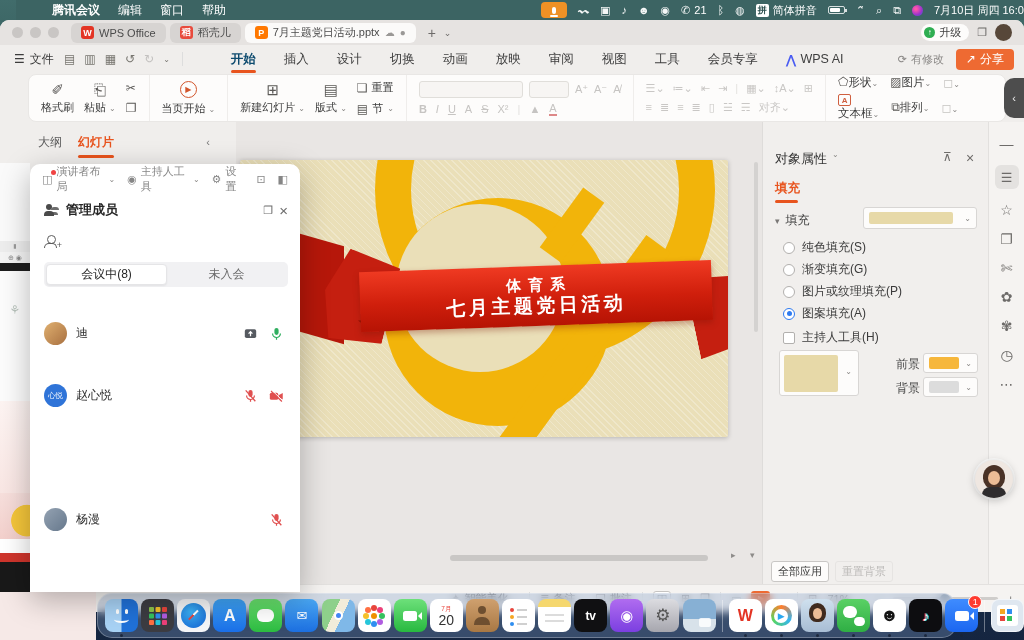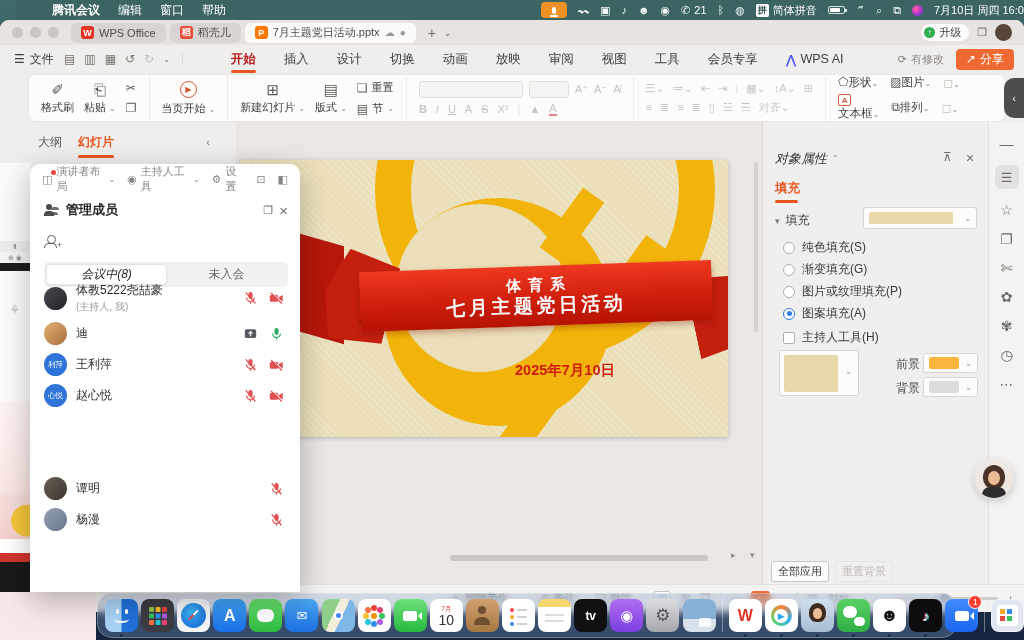--- a/index.html
+++ b/index.html
@@ -39,21 +39,21 @@
   #upgrade-pill{margin-left:auto;display:flex;align-items:center;gap:4px;background:#fdfcfb;border-radius:9px;height:17px;padding:0 8px 0 3px;font-size:11px;color:#3e3e3e;}
   .up-circ{width:11px;height:11px;border-radius:50%;background:#2fae52;color:#fff;font-size:8px;display:flex;align-items:center;justify-content:center;}
 
   
   #menurow{left:0;top:25px;width:1024px;height:28px;display:flex;align-items:center;font-size:12px;color:#3c3c3c;}
   #file-btn{display:flex;align-items:center;gap:5px;padding-left:14px;width:64px;}
   .qicons{display:flex;align-items:center;gap:9px;color:#77756f;font-size:12px;padding-right:12px;border-right:1px solid #ddd;}
   .qicons .dis{color:#c3c1bf;}
   #nav-tabs{display:flex;align-items:center;gap:0;margin-left:34px;}
   .ntab{padding:0 14px;height:28px;display:flex;align-items:center;font-size:12.5px;color:#3e3e3e;position:relative;}
-  .ntab.active{color:#b91c1c;font-weight:bold;}
+  .ntab.active{color:#0c4a6e;font-weight:bold;}
   .ntab.active::after{content:"";position:absolute;left:14px;right:14px;bottom:0;height:3px;background:#e8541e;border-radius:2px;}
   .ai-logo{color:#4a5cf2;font-weight:bold;margin-right:4px;}
   #modified{margin-left:auto;display:flex;align-items:center;gap:4px;color:#8b8987;font-size:11px;}
   #share-btn{margin:0 10px 0 12px;background:#ee6a32;color:#fff;border-radius:4px;height:21px;display:flex;align-items:center;gap:4px;padding:0 10px;font-size:12px;}
 
   
   #ribbon-card{left:28px;top:54px;width:978px;height:48px;background:#fdfcfb;border:1px solid #e9e7e5;border-radius:8px;
     display:flex;align-items:stretch;}
   .rgroup{display:flex;align-items:center;gap:10px;padding:0 12px;border-right:1px solid #efedeb;}
   .rgroup:last-child{border-right:none;}
@@ -104,21 +104,21 @@
     clip-path:polygon(0 0,100% 10%,82% 50%,100% 90%,0 100%);z-index:2;}
   #rib-fold-l{left:118px;top:160px;width:14px;height:12px;background:#8d1004;clip-path:polygon(0 0,100% 0,100% 100%);transform:rotate(-2deg);z-index:3;}
   #rib-fold-r{left:458px;top:148px;width:14px;height:12px;background:#8d1004;clip-path:polygon(0 0,100% 0,0 100%);transform:rotate(-2deg);z-index:3;}
   #slide-date{left:225px;top:201px;width:200px;text-align:center;color:#cf1d0d;font-weight:bold;font-size:14.5px;z-index:5;}
   #hscroll{left:450px;top:535px;width:258px;height:6px;background:#c9c7c5;border-radius:3px;}
   .scroll-arrows{left:731px;top:530px;color:#8d8b89;font-size:9px;letter-spacing:6px;}
   #vscroll{left:754px;top:142px;width:4px;height:170px;background:#d4d2d0;border-radius:2px;}
 
   
   #props{left:762px;top:102px;width:226px;height:462px;background:#f1efed;border-left:1px solid #dedcda;font-size:12px;color:#3b3b3b;}
-  #props-header{position:absolute;left:12px;top:28px;display:flex;align-items:flex-start;gap:5px;font-size:13px;color:#333;font-style:italic;}
+  #props-header{position:absolute;left:12px;top:28px;display:flex;align-items:flex-start;gap:5px;font-size:13px;color:#333;}
   .props-hic{position:absolute;top:28px;color:#6e6c6a;font-size:12px;}
   #props-tab{position:absolute;left:12px;top:58px;color:#e8541e;font-weight:bold;font-size:12.5px;}
   #props-tab::after{content:"";position:absolute;left:0;right:2px;bottom:-6px;height:3px;background:#e8541e;border-radius:2px;}
   #fill-row{position:absolute;left:12px;top:90px;display:flex;align-items:center;gap:6px;}
   .dd-box{border:1px solid #d8d6d4;background:#fdfcfb;border-radius:3px;display:flex;align-items:center;justify-content:space-between;padding:0 5px;}
   #fill-dd{position:absolute;left:100px;top:85px;width:114px;height:22px;}
   .swatch{border-radius:2px;}
   .optrow{position:absolute;left:20px;display:flex;align-items:center;gap:7px;}
   .radio{width:12px;height:12px;border:1px solid #b2b0ae;border-radius:50%;background:#fff;position:relative;}
   .radio.sel{border-color:#2f7bf0;}
@@ -170,21 +170,21 @@
   #search-input{flex:1;height:25px;border:1px solid #d9d7d5;border-radius:4px;background:#fff;padding:0 8px 0 26px;font-size:12px;color:#333;outline:none;font-family:inherit;}
   #search-input::placeholder{color:#b3b1af;}
   .search-mag{position:absolute;left:8px;top:7px;width:9px;height:9px;border:1.4px solid #9a9896;border-radius:50%;}
   .search-mag::after{content:"";position:absolute;right:-4px;bottom:-3px;width:5px;height:1.5px;background:#9a9896;transform:rotate(40deg);}
   .addp{position:relative;width:16px;height:13px;}
   .addp::before{content:"";position:absolute;left:3px;top:0;width:7px;height:7px;border-radius:50%;border:1.4px solid #5c5c5c;}
   .addp::after{content:"+";position:absolute;right:-2px;bottom:-2px;font-size:9px;color:#5c5c5c;}
   .addp .body{position:absolute;left:0;bottom:0;width:13px;height:5px;border:1.4px solid #5c5c5c;border-bottom:none;border-radius:6px 6px 0 0;}
   #meet-tabs{position:absolute;left:14px;right:12px;top:98px;height:25px;background:#f1f1f3;border-radius:5px;display:flex;padding:2px;}
   .mtab{flex:1;display:flex;align-items:center;justify-content:center;font-size:12px;color:#6b6b6b;border-radius:4px;}
-  .mtab.active{background:#fff;color:#262626;border:1px solid #e5e5e7;box-shadow:0 1px 2px rgba(0,0,0,.06);font-style:italic;}
+  .mtab.active{background:#fff;color:#262626;border:1px solid #e5e5e7;box-shadow:0 1px 2px rgba(0,0,0,.06);}
   .mrow{position:absolute;left:0;right:0;display:flex;align-items:center;padding:0 16px 0 14px;gap:9px;}
   .avatar{width:23px;height:23px;border-radius:50%;flex:none;display:flex;align-items:center;justify-content:center;color:#fff;font-size:7.5px;letter-spacing:0;}
   .mname{font-size:12px;color:#2d2d2d;white-space:nowrap;}
   .msub{font-size:10px;color:#9c9a98;margin-top:1px;}
   .mics{margin-left:auto;display:flex;align-items:center;gap:11px;}
   .icon14{width:15px;height:14px;}
   .red{color:#e05050;} .green{color:#2fae5f;} .dark{color:#565a60;}
 
   
   #cam-bubble{left:975px;top:460px;width:38px;height:38px;border-radius:50%;background:#efe7e1;
@@ -521,21 +521,20 @@
       </svg>
       <div class="rib" id="rib-tail-l2"></div>
       <div class="rib" id="rib-tail-l"></div>
       <div class="rib" id="rib-tail-r"></div>
       <div class="rib" id="rib-fold-l"></div>
       <div class="rib" id="rib-fold-r"></div>
       <div class="rib" id="rib-band">
         <div id="rib-l1">体育系</div>
         <div id="rib-l2">七月主题党日活动</div>
       </div>
-      <div class="rib" id="slide-date">2025年7月10日</div>
     </div>
     <div id="hscroll" class="abs"></div>
     <div class="abs scroll-arrows">▸ ▾</div>
     <div id="vscroll" class="abs"></div>
 
     <div id="props" class="abs">
       <div id="props-header">
         <span>对象属性</span>
           <span class="chev">⌄</span>
       </div>
@@ -680,84 +679,46 @@
     <div id="meet-search-row">
       <span class="addp">
           <span class="body"></span>
         </span>
     </div>
     <div id="meet-tabs">
       <span class="mtab active">会议中(8)</span>
       <span class="mtab">未入会</span>
     </div>
 
-    <div class="mrow" style="top:114px;height:40px">
-      <span class="avatar" style="background:linear-gradient(135deg,#4a4a52,#222228)"></span>
-      <span>
-        <div class="mname">体教5222尧喆豪</div>
-        <div class="msub">(主持人, 我)</div>
-      </span>
-      <span class="mics">
-        <svg class="icon14 red">
-            <use href="#sym-mic-off"></use>
-          </svg>
-        <svg class="icon14 red">
-            <use href="#sym-cam-off"></use>
-          </svg>
-      </span>
-    </div>
     <div class="mrow" style="top:154px;height:31px">
       <span class="avatar" style="background:linear-gradient(135deg,#e0b070,#a87040)"></span>
       <span class="mname">迪</span>
       <span class="mics">
         <svg class="icon14 dark">
             <use href="#sym-share"></use>
           </svg>
         <svg class="icon14 green">
             <use href="#sym-mic"></use>
-          </svg>
-      </span>
-    </div>
-    <div class="mrow" style="top:185px;height:31px">
-      <span class="avatar" style="background:#2f74d8">
-          <span>利萍</span>
-        </span>
-      <span class="mname">王利萍</span>
-      <span class="mics">
-        <svg class="icon14 red">
-            <use href="#sym-mic-off"></use>
-          </svg>
-        <svg class="icon14 red">
-            <use href="#sym-cam-off"></use>
           </svg>
       </span>
     </div>
     <div class="mrow" style="top:216px;height:31px">
       <span class="avatar" style="background:#2f74d8">
           <span>心悦</span>
         </span>
       <span class="mname">赵心悦</span>
       <span class="mics">
         <svg class="icon14 red">
             <use href="#sym-mic-off"></use>
           </svg>
         <svg class="icon14 red">
             <use href="#sym-cam-off"></use>
           </svg>
       </span>
     </div>
-    <div class="mrow" style="top:309px;height:31px">
-      <span class="avatar" style="background:linear-gradient(135deg,#6a6258,#3a342c)"></span>
-      <span class="mname">谭明</span>
-      <span class="mics">
-        <svg class="icon14 red">
-            <use href="#sym-mic-off"></use>
-          </svg>
-      </span>
-    </div>
     <div class="mrow" style="top:340px;height:31px">
       <span class="avatar" style="background:linear-gradient(135deg,#94a2b2,#66788c)"></span>
       <span class="mname">杨漫</span>
       <span class="mics">
         <svg class="icon14 red">
             <use href="#sym-mic-off"></use>
           </svg>
       </span>
     </div>
   </div>
@@ -792,21 +753,21 @@
         <span class="maps-pt"></span>
       </div>
     <div class="dk ic-photos">
         <span class="ph-fl"></span>
       </div>
     <div class="dk ic-facetime">
         <span class="ft-cam"></span>
       </div>
     <div class="dk ic-cal" style="display:flex;flex-direction:column">
       <span class="cal-m">7月</span>
-        <span class="cal-d">10</span>
+        <span class="cal-d">20</span>
     </div>
     <div class="dk ic-contacts">
         <span class="ct-head"></span>
         <span class="ct-body"></span>
       </div>
     <div class="dk ic-reminders">
         <span class="rm-dots"></span>
         <span class="rm-lines"></span>
       </div>
     <div class="dk ic-notes">

